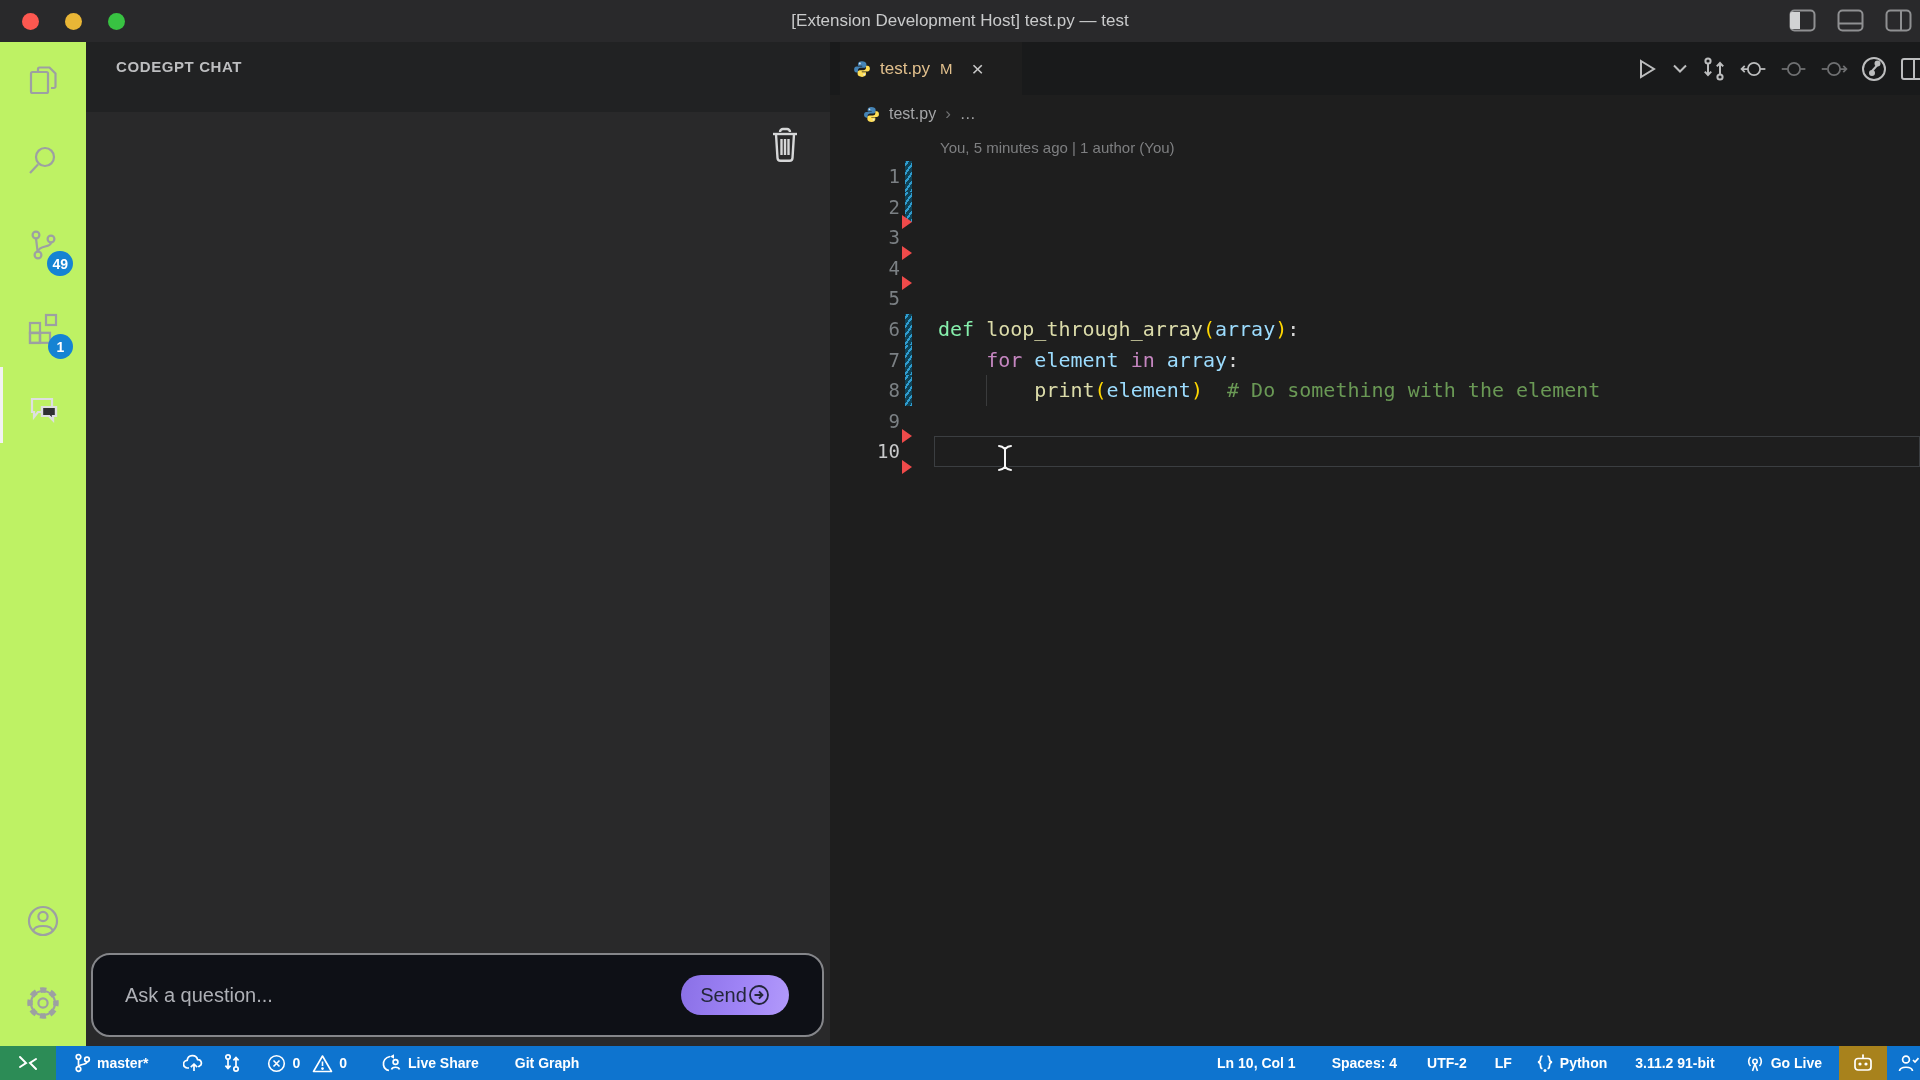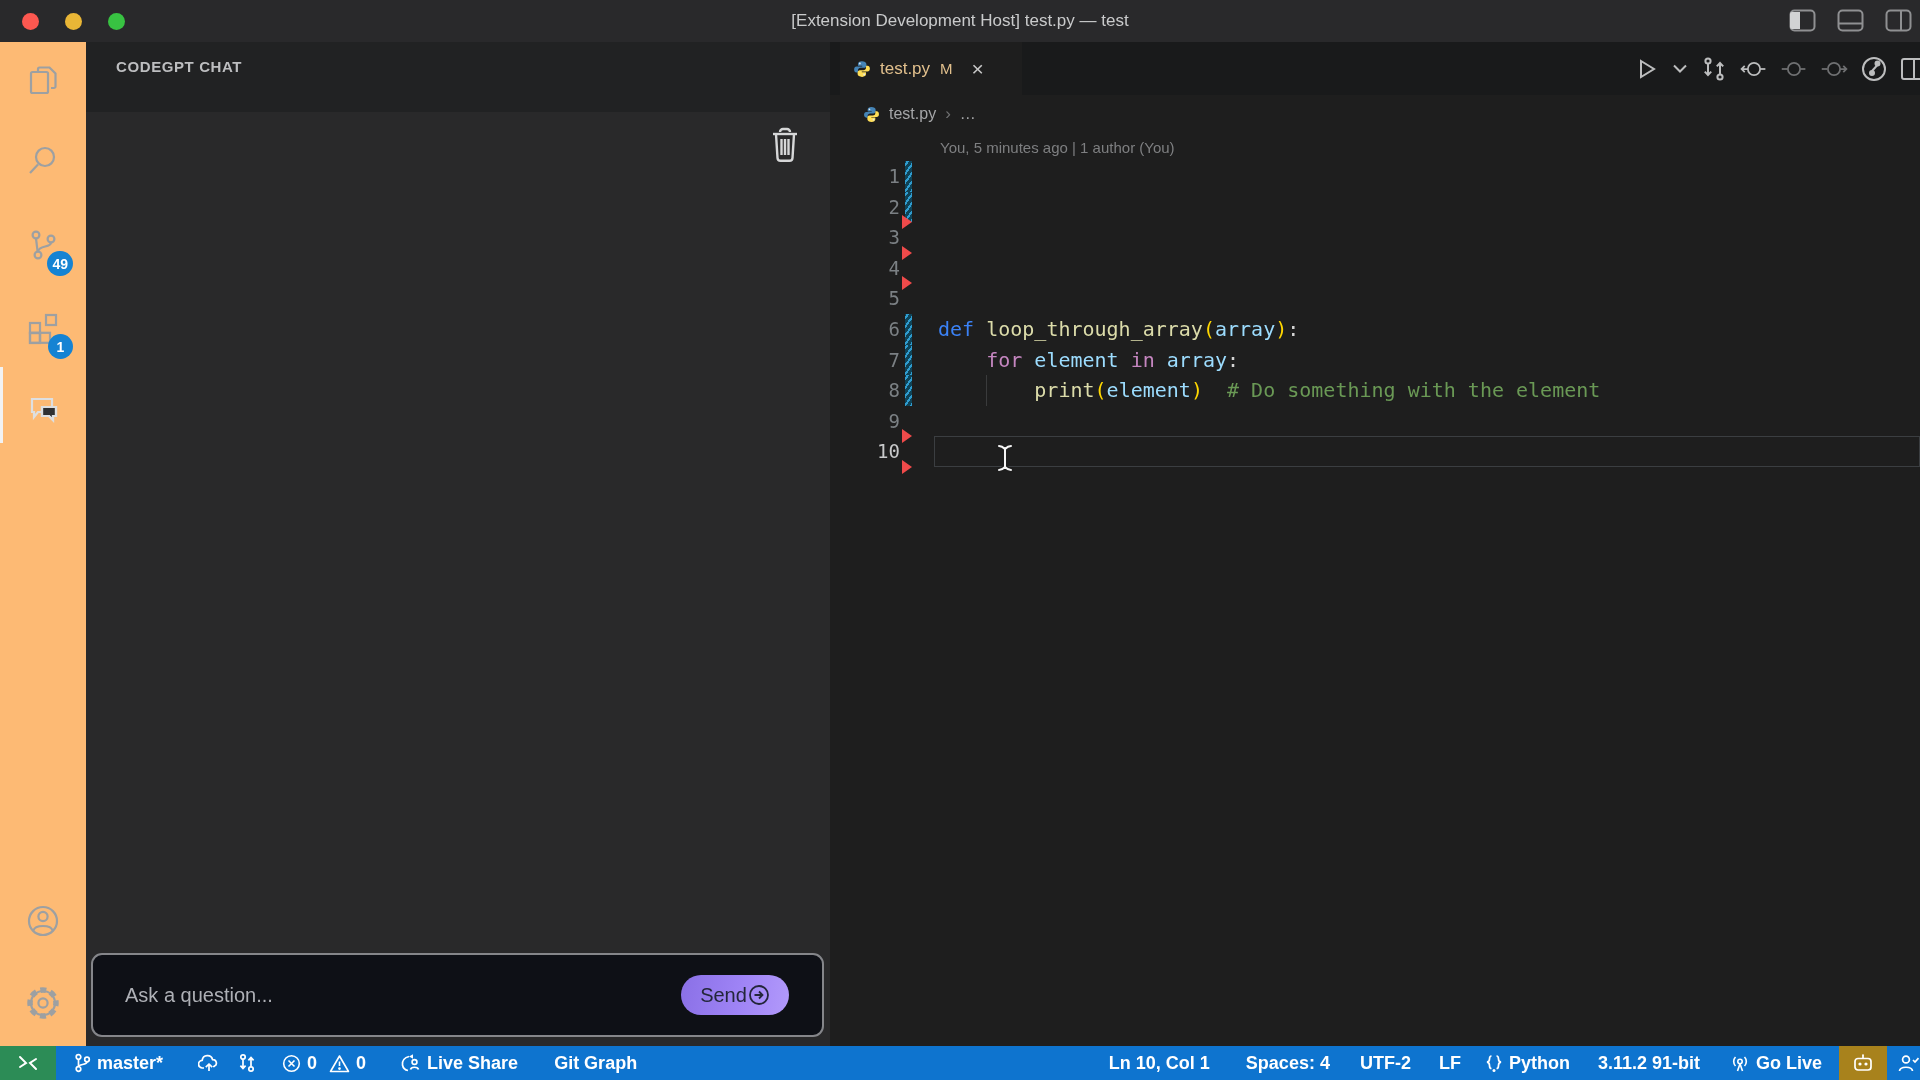--- a/index.html
+++ b/index.html
@@ -6,33 +6,33 @@
     font-family:"Liberation Sans",sans-serif;-webkit-font-smoothing:antialiased;}
   svg{display:block}
   
   #titlebar{position:absolute;left:0;top:0;width:1920px;height:42px;background:#29292b;}
   .traffic{position:absolute;left:22px;top:13px;display:flex;gap:26px;}
   .tl{width:17px;height:17px;border-radius:50%;}
   .win-title{position:absolute;left:0;right:0;top:0;height:42px;display:flex;align-items:center;justify-content:center;
     color:#c9cacb;font-size:17px;}
   .win-icons{position:absolute;right:8px;top:9px;display:flex;gap:21px;}
   
-  #activitybar{position:absolute;left:0;top:42px;bottom:34px;width:86px;background:#fdba74;}
+  #activitybar{position:absolute;left:0;top:42px;bottom:34px;width:86px;background:#bef264;}
   .ab-item{position:absolute;left:0;width:86px;height:74px;display:flex;align-items:center;justify-content:center;}
   .ab-badge{position:absolute;right:13px;bottom:6px;min-width:25px;height:25px;padding:0 5px;box-sizing:border-box;
     background:#1583d3;color:#fff;border-radius:13px;font-size:14px;font-weight:bold;
     display:flex;align-items:center;justify-content:center;}
   .ab-active-bar{position:absolute;left:0;top:-5px;width:3px;height:76px;background:#f2f2f2;}
   
   #sidebar{position:absolute;left:86px;top:42px;bottom:34px;width:744px;background:#212223;}
   .sb-title{position:absolute;left:30px;top:16px;font-size:15px;font-weight:600;letter-spacing:.6px;color:#bdbec0;}
   .chat-body{position:absolute;left:0;right:0;top:70px;bottom:0;background:#29292a;}
   .trash-btn{position:absolute;right:26px;top:12px;width:38px;height:42px;display:flex;align-items:center;justify-content:center;cursor:pointer;}
   .chat-input{position:absolute;left:5px;right:6px;bottom:9px;height:84px;box-sizing:border-box;
-    background:#0e1016;border:2px solid #85868a;border-radius:11px;}
+    background:#0e1016;border:2px solid #85868a;border-radius:19px;}
   .placeholder{position:absolute;left:32px;top:0;bottom:0;display:flex;align-items:center;color:#aeb0b6;font-size:20px;}
   .send-btn{position:absolute;right:33px;top:50%;transform:translateY(-50%);width:108px;height:40px;border-radius:25px;
     background:linear-gradient(100deg,#8a70e6 0%,#9f84f6 55%,#b29afb 100%);
     color:#23263a;font-size:20px;display:flex;align-items:center;justify-content:center;gap:1px;cursor:pointer;}
   
   #editor{position:absolute;left:830px;top:42px;right:0;bottom:34px;background:#1e1e1e;overflow:hidden;}
   .tabbar{position:absolute;left:0;right:0;top:0;height:53px;background:#191a1b;display:flex;}
   .tab{margin-left:10px;width:182px;box-sizing:border-box;background:#1e1e1e;display:flex;align-items:center;padding:0 13px;gap:9px;cursor:pointer;}
   .tab-name{color:#e2c08d;font-size:17px;}
   .tab-m{color:#e2c08d;font-size:15px;margin-left:1px;}
@@ -49,26 +49,26 @@
   .ln{width:70px;text-align:right;color:#7b8084;font-size:19px;font-family:"DejaVu Sans Mono",monospace;}
   .ln.cur{color:#c8c9ca;}
   .gut{position:relative;width:38px;}
   .mod-bar{position:absolute;left:5px;top:0;bottom:0;width:7px;
     background:repeating-linear-gradient(305deg,#2f9ccf 0px,#2f9ccf 2px,#0f4458 2px,#0f4458 5px);}
   .del-tri{position:absolute;left:2px;bottom:-7px;width:0;height:0;z-index:2;
     border-left:10px solid #ef4a4a;border-top:7px solid transparent;border-bottom:7px solid transparent;}
   .txt{font-family:"DejaVu Sans Mono",monospace;font-size:20px;white-space:pre;color:#d4d4d4;}
   .code-row.current::before{content:"";position:absolute;left:104px;right:0;top:0;bottom:0;border:1px solid #3b3e41;}
   .guide{position:absolute;top:0;bottom:0;width:1px;background:#3a3b3c;}
-  .tk-kw{color:#3b82f6}.tk-fn{color:#dcdcaa}.tk-b1{color:#ffd700}.tk-va{color:#9cdcfe}
+  .tk-kw{color:#86efac}.tk-fn{color:#dcdcaa}.tk-b1{color:#ffd700}.tk-va{color:#9cdcfe}
   .tk-ct{color:#c586c0}.tk-co{color:#6a9955}.tk-d{color:#d4d4d4}
   .ibeam{position:absolute;left:166px;top:401px;}
   
   #statusbar{position:absolute;left:0;right:0;bottom:0;height:34px;background:#0e74cf;color:#fff;
-    display:flex;align-items:center;font-size:18px;font-weight:600;}
+    display:flex;align-items:center;font-size:14px;font-weight:600;}
   .remote{width:56px;height:34px;background:#2c8c56;display:flex;align-items:center;justify-content:center;cursor:pointer;}
   .sb-item{display:flex;align-items:center;gap:6px;padding:0 9px;height:34px;cursor:pointer;white-space:nowrap;}
   .sb-right{margin-left:auto;display:flex;align-items:center;justify-content:center;}
   .gold{background:#a8821c;padding:0 13px;}
 </style>
 </head>
 <body>
 
 <div id="titlebar">
   <div class="traffic">

